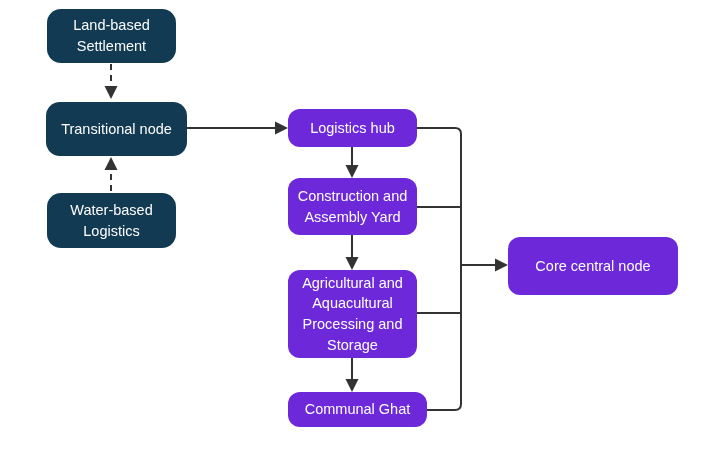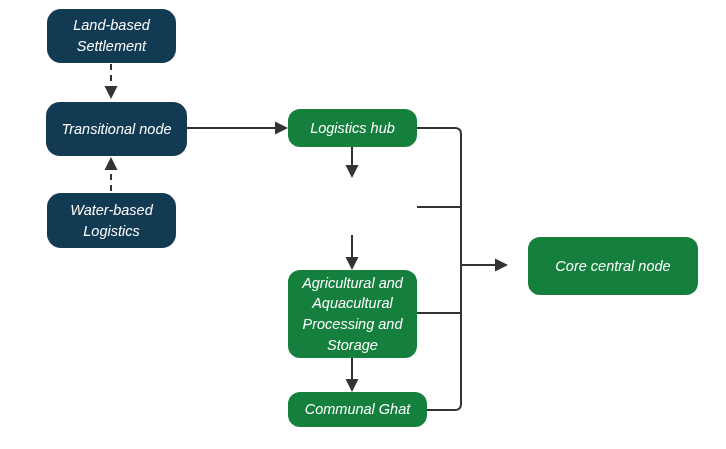--- a/index.html
+++ b/index.html
@@ -7,21 +7,20 @@
     padding: 0;
     background: #ffffff;
     font-family: "Liberation Sans", "DejaVu Sans", sans-serif;
   }
   .canvas {
     position: relative;
     width: 726px;
     height: 449px;
     background: #ffffff;
     overflow: hidden;
-    font-style: italic;
   }
   .edges-svg {
     position: absolute;
     left: 0;
     top: 0;
     width: 726px;
     height: 449px;
   }
   .edge {
     stroke: #333333;
@@ -45,21 +44,21 @@
     font-size: 14.5px;
     line-height: 1.42;
     box-sizing: border-box;
     padding: 2px 8px;
   }
   .node.primary {
     background: #123a52;
     border-radius: 14px;
   }
   .node.secondary {
-    background: #15803d;
+    background: #6d28d9;
     border-radius: 12px;
   }
 </style>
 </head>
 <body>
 
 <div class="canvas">
 
   <svg class="edges-svg" viewBox="0 0 726 449" xmlns="http://www.w3.org/2000/svg">
 
@@ -90,20 +89,21 @@
   </svg>
 
   <div class="node primary" style="left:47px; top:9px;  width:129px; height:54px;">Land-based Settlement</div>
 
   <div class="node primary" style="left:46px; top:102px; width:141px; height:54px;">Transitional node</div>
 
   <div class="node primary" style="left:47px; top:193px; width:129px; height:55px;">Water-based Logistics</div>
 
   <div class="node secondary" style="left:288px; top:109px; width:129px; height:38px;">Logistics hub</div>
 
+  <div class="node secondary" style="left:288px; top:178px; width:129px; height:57px;">Construction and Assembly Yard</div>
 
   <div class="node secondary" style="left:288px; top:270px; width:129px; height:88px;text-align:center;">Agricultural and Aquacultural Processing and Storage</div>
 
   <div class="node secondary" style="left:288px; top:392px; width:139px; height:35px;">Communal Ghat</div>
 
-  <div class="node secondary" style="left:528px; top:237px; width:170px; height:58px;">Core central node</div>
+  <div class="node secondary" style="left:508px; top:237px; width:170px; height:58px;">Core central node</div>
 
 </div>
 
 </body></html>

